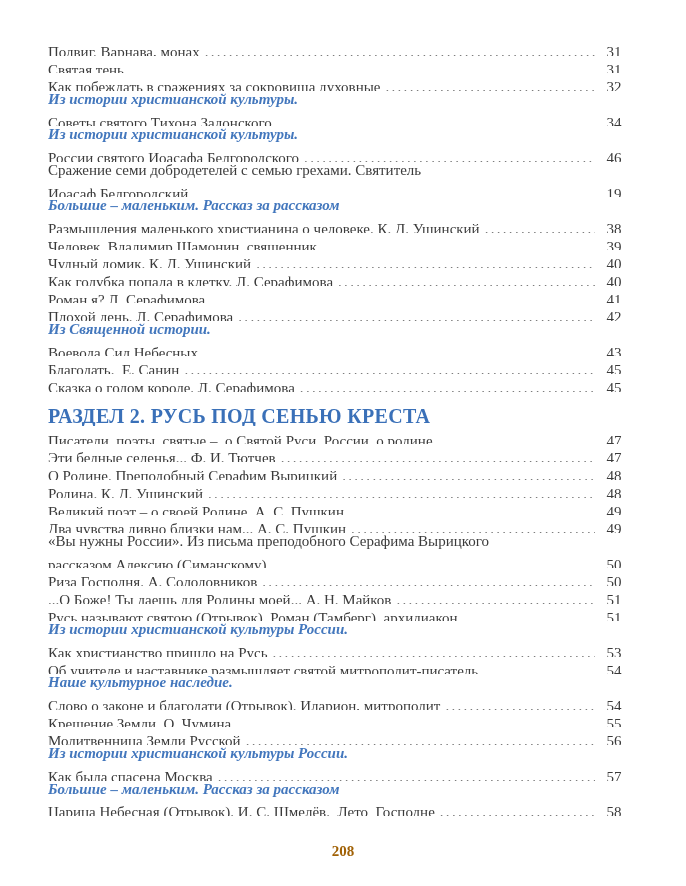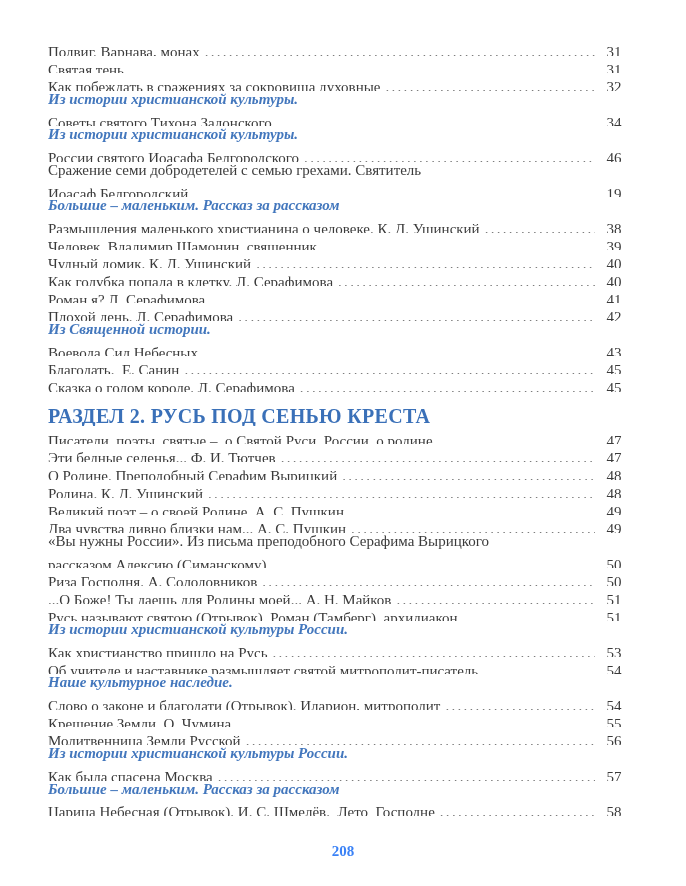--- a/index.html
+++ b/index.html
@@ -72,21 +72,21 @@
     margin-bottom: 1px;
   }
   .footer-pagenum {
     position: absolute;
     top: 843px;
     left: 0;
     width: 686px;
     text-align: center;
     font-size: 15px;
     font-weight: bold;
-    color: #3b82f6;
+    color: #a16207;
   }
 </style>
 </head>
 <body>
 
 <div class="page">
   <div class="toc">
       <div class="row item">
         <span class="title">Подвиг. Варнава, монах</span>
         <span class="dots"></span>

